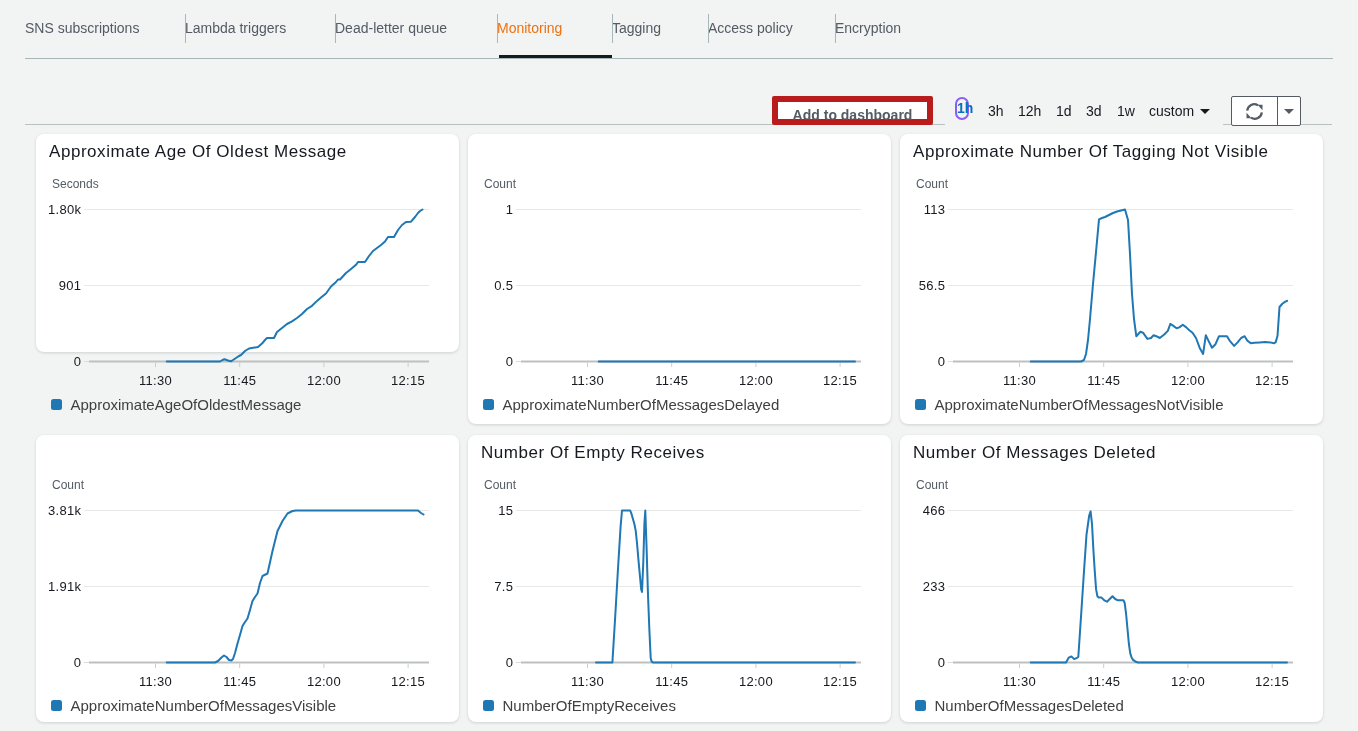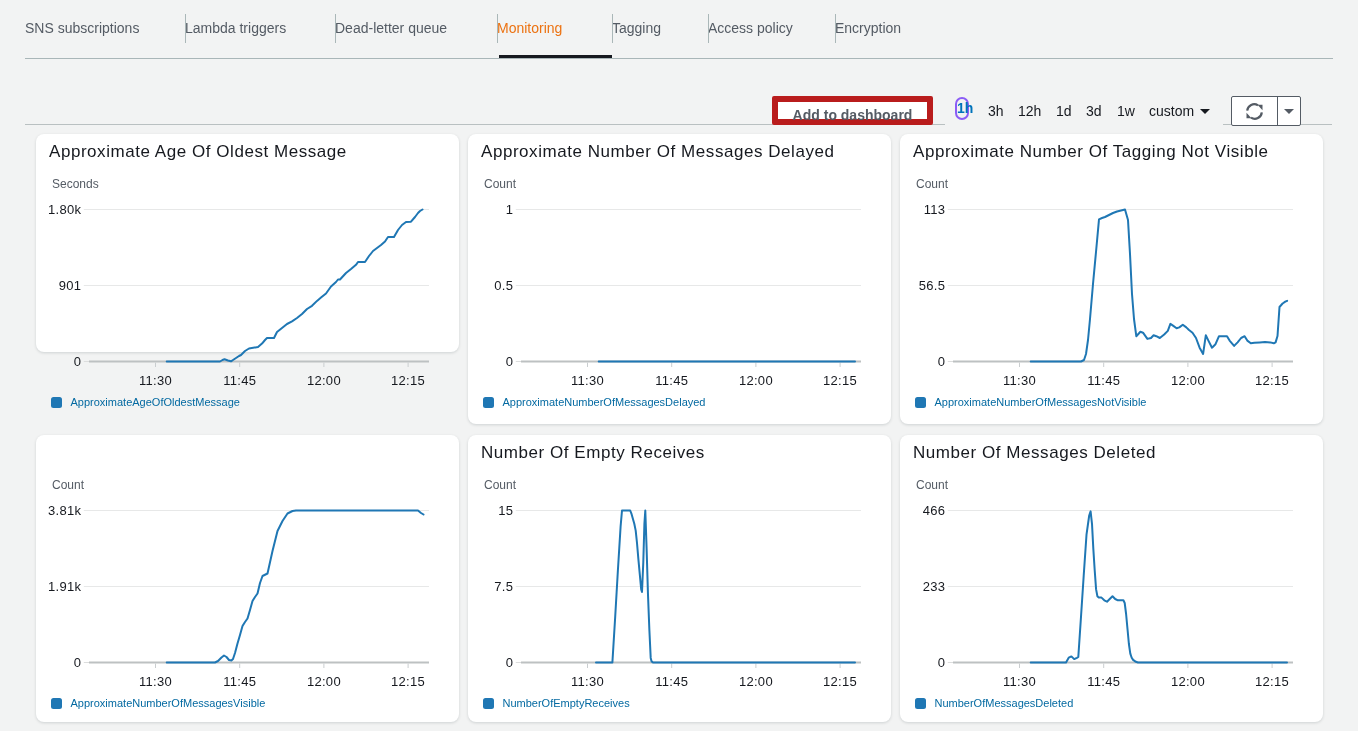--- a/index.html
+++ b/index.html
@@ -27,21 +27,21 @@
 .refcar { flex:1; border-left:1px solid #545b64; display:flex; align-items:center; justify-content:center; }
 .refcar .c2 { width:0; height:0; border-left:5px solid transparent; border-right:5px solid transparent;
   border-top:5px solid #545b64; }
 
 .card { position:absolute; width:423px; background:#fff; border-radius:8px;
   box-shadow:0 1px 3px rgba(0,28,36,.15); }
 .ct { position:absolute; left:13px; top:8px; font-size:17px; letter-spacing:0.55px; color:#16191f; white-space:nowrap; }
 .cu { position:absolute; left:16px; top:43px; font-size:12px; color:#545b64; }
 .plot { position:absolute; left:0; top:0; }
 .al { font-family:"Liberation Sans",sans-serif; font-size:13px; letter-spacing:0.3px; fill:#16191f; }
-.leg { position:absolute; left:15px; top:262px; display:flex; align-items:center; font-size:11px; color:#0369a1;justify-content:flex-end; }
+.leg { position:absolute; left:15px; top:262px; display:flex; align-items:center; font-size:15px; color:#404040;justify-content:flex-end; }
 .sq { width:11px; height:11px; background:#1f77b4; border-radius:2.5px; margin-right:8.5px; flex:none; }
 </style></head>
 <body>
 <div class="tab" style="left:25px;width:160px">SNS subscriptions</div>
 <div class="tab" style="left:185px;width:150px">Lambda triggers</div>
 <div class="tab" style="left:335px;width:162px">Dead-letter queue</div>
 <div class="tab active" style="left:497px;width:115px">Monitoring</div>
 <div class="tab" style="left:612px;width:96px">Tagging</div>
 <div class="tab" style="left:708px;width:127px">Access policy</div>
 <div class="tab" style="left:835px;width:116px">Encryption</div>
@@ -99,21 +99,20 @@
       <line x1="372.1" y1="228.5" x2="372.1" y2="233" stroke="#caced0" stroke-width="1"></line>
       <text x="372.1" y="250.5" text-anchor="middle" class="al">12:15</text>
       <path d="M130.7 227.5 L184.0 227.5 L186.5 226.0 L188.5 225.3 L192.0 226.5 L195.0 227.3 L197.0 226.0 L200.0 224.0 L203.0 222.0 L205.0 221.0 L209.0 217.0 L213.0 214.5 L222.0 213.0 L226.0 209.6 L229.0 206.0 L231.0 204.0 L238.0 204.0 L241.0 198.0 L246.0 194.0 L251.0 190.0 L256.0 187.4 L261.0 184.0 L266.0 180.0 L271.0 175.0 L276.0 171.8 L281.0 166.9 L285.0 163.6 L290.0 159.5 L295.0 152.5 L300.0 148.0 L302.0 145.5 L304.0 145.5 L310.0 139.0 L315.0 135.0 L320.0 130.8 L322.0 128.0 L329.0 128.0 L333.0 122.0 L337.0 117.0 L341.0 114.0 L345.0 111.0 L349.0 107.5 L352.0 103.0 L358.0 103.0 L362.0 96.0 L366.0 91.0 L370.0 88.0 L375.0 87.7 L379.0 83.0 L382.0 79.0 L384.0 77.0 L386.5 75.5" fill="none" stroke="#1f77b4" stroke-width="2" stroke-linejoin="round" stroke-linecap="round"></path>
     </svg>
 <div class="leg">
       <span class="sq"></span>
       <span>ApproximateAgeOfOldestMessage</span>
     </div>
 </div>
 <div class="card" style="left:468px;top:134px;height:290px">
-<div class="ct">Approximate Number Of Messages Delayed</div>
 <div class="cu">Count</div>
 <svg class="plot" width="423" height="260" viewBox="0 0 423 260">
       <line x1="47.8" y1="75.5" x2="393" y2="75.5" stroke="#e7e8e8" stroke-width="1"></line>
       <line x1="47.8" y1="151.5" x2="393" y2="151.5" stroke="#e7e8e8" stroke-width="1"></line>
       <line x1="47.8" y1="227.5" x2="53" y2="227.5" stroke="#dcdddd" stroke-width="1"></line>
       <line x1="53" y1="227.5" x2="393" y2="227.5" stroke="#bdc1c2" stroke-width="2"></line>
       <text x="45.3" y="80.0" text-anchor="end" class="al">1</text>
       <text x="45.3" y="156.0" text-anchor="end" class="al">0.5</text>
       <text x="45.3" y="232.0" text-anchor="end" class="al">0</text>
       <line x1="119.5" y1="228.5" x2="119.5" y2="233" stroke="#caced0" stroke-width="1"></line>

